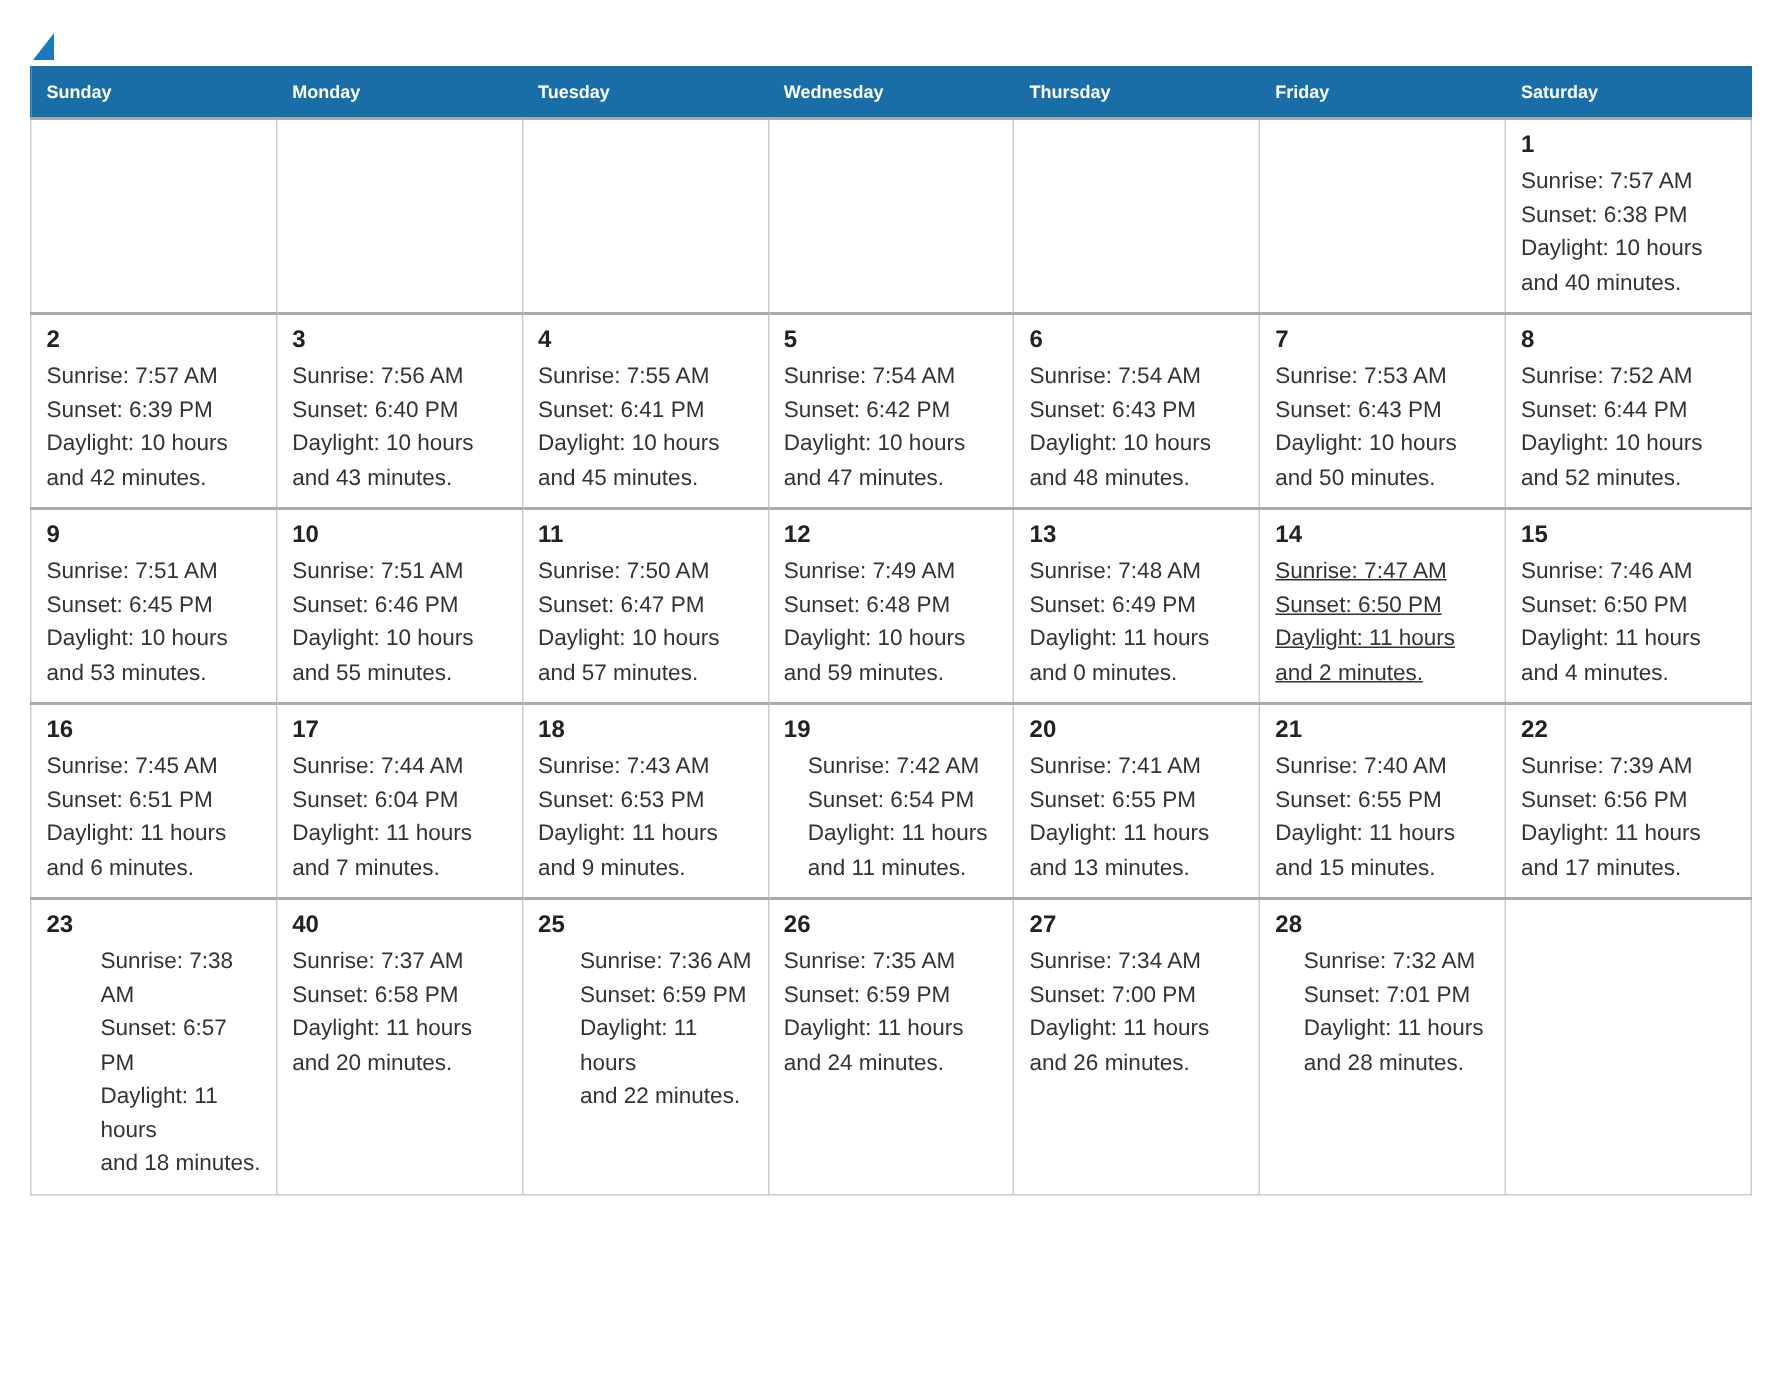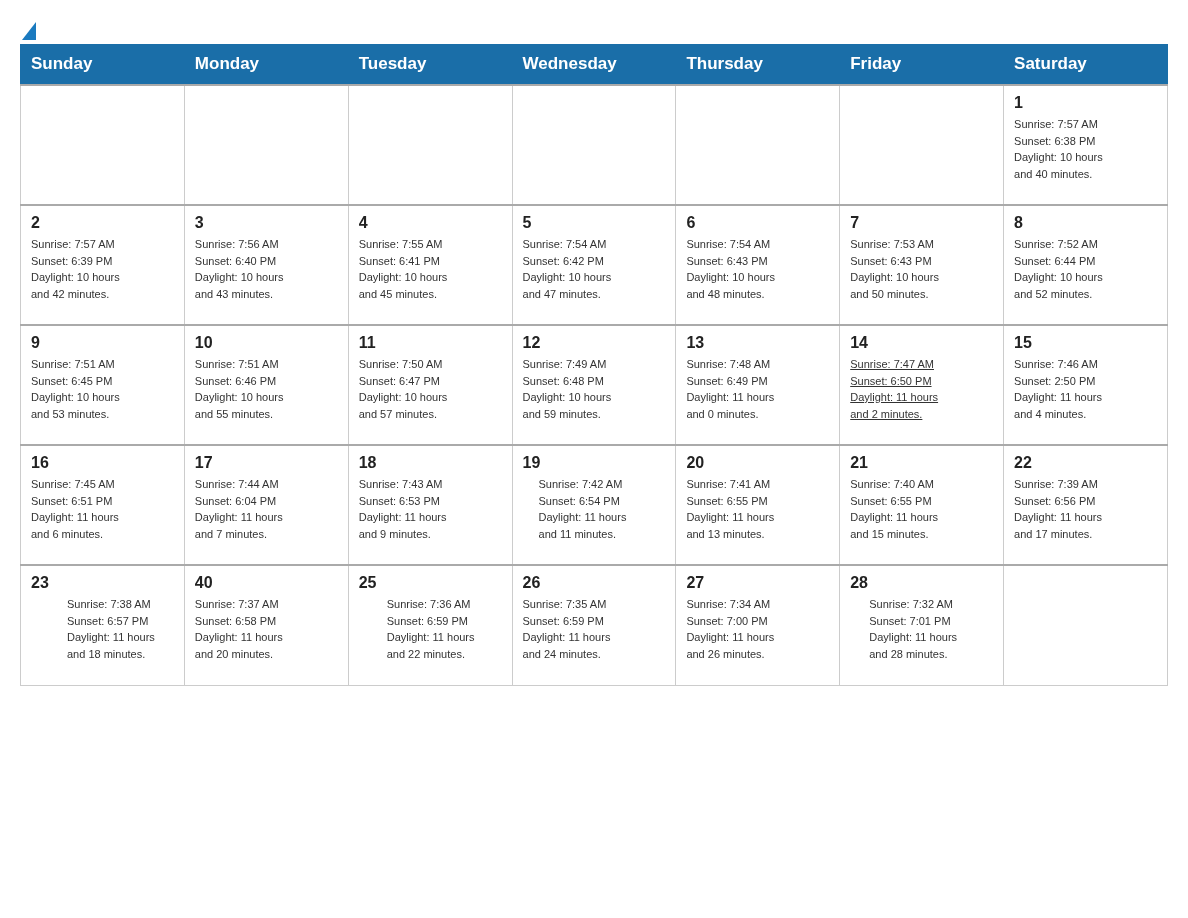--- a/index.html
+++ b/index.html
@@ -54,21 +54,21 @@
     .calendar {
       width: 100%;
       border-collapse: collapse;
       margin-top: 10px;
     }
     .calendar th {
       background-color: #1a6ea8;
       color: #fff;
       text-align: left;
       padding: 10px 10px;
-      font-size: 17px;
+      font-size: 12px;
       font-weight: bold;
       border: 1px solid #1a6ea8;
     }
     .calendar td {
       vertical-align: top;
       padding: 8px 10px;
       border: 1px solid #ccc;
       width: calc(100% / 7);
       font-size: 13px;
       color: #333;
@@ -76,21 +76,21 @@
       min-height: 110px;
       height: 120px;
     }
     .day-number {
       font-size: 16px;
       font-weight: bold;
       color: #222;
       margin-bottom: 4px;
     }
     .day-info {
-      font-size: 11px;
+      font-size: 15px;
       color: #333;
       line-height: 1.5;
     }
     .empty-cell {
       background: #f9f9f9;
     }
     .calendar tr td {
       border-top: 2px solid #aaa;
     }
     .calendar thead th {
@@ -232,21 +232,21 @@
         <td>
           <div class="day-number">14</div>
           <div class="day-info" style="white-space: pre-line; text-decoration: underline;">Sunrise: 7:47 AM
 Sunset: 6:50 PM
 Daylight: 11 hours
 and 2 minutes.</div>
         </td>
         <td>
           <div class="day-number">15</div>
           <div class="day-info" style="white-space: pre-line;">Sunrise: 7:46 AM
-Sunset: 2:50 PM
+Sunset: 6:50 PM
 Daylight: 11 hours
 and 4 minutes.</div>
         </td>
       </tr>
       <tr>
         <td>
           <div class="day-number">16</div>
           <div class="day-info" style="white-space: pre-line;">Sunrise: 7:45 AM
 Sunset: 6:51 PM
 Daylight: 11 hours

